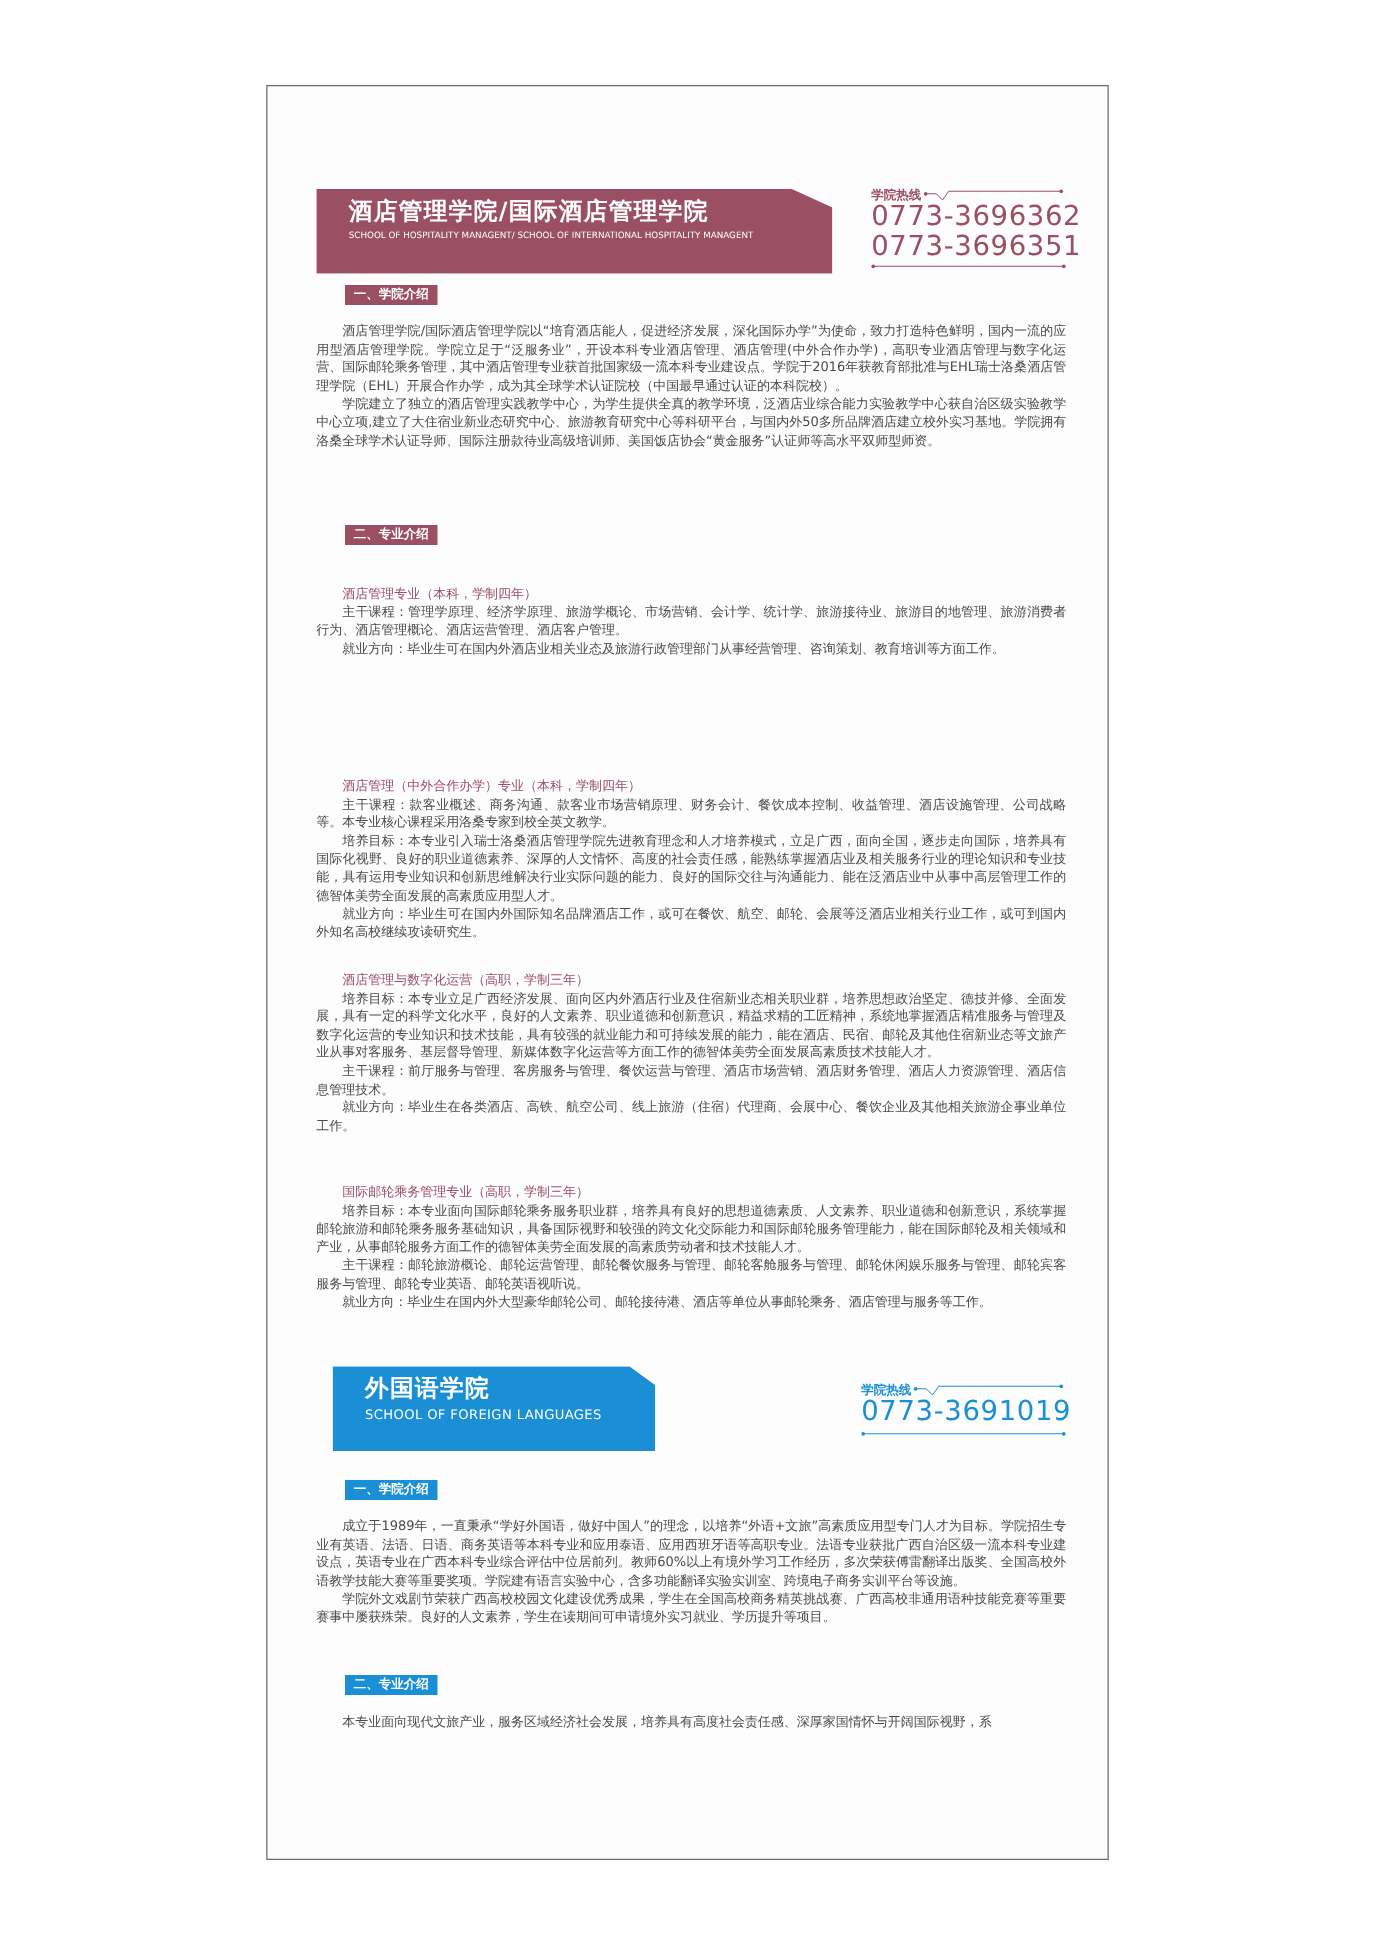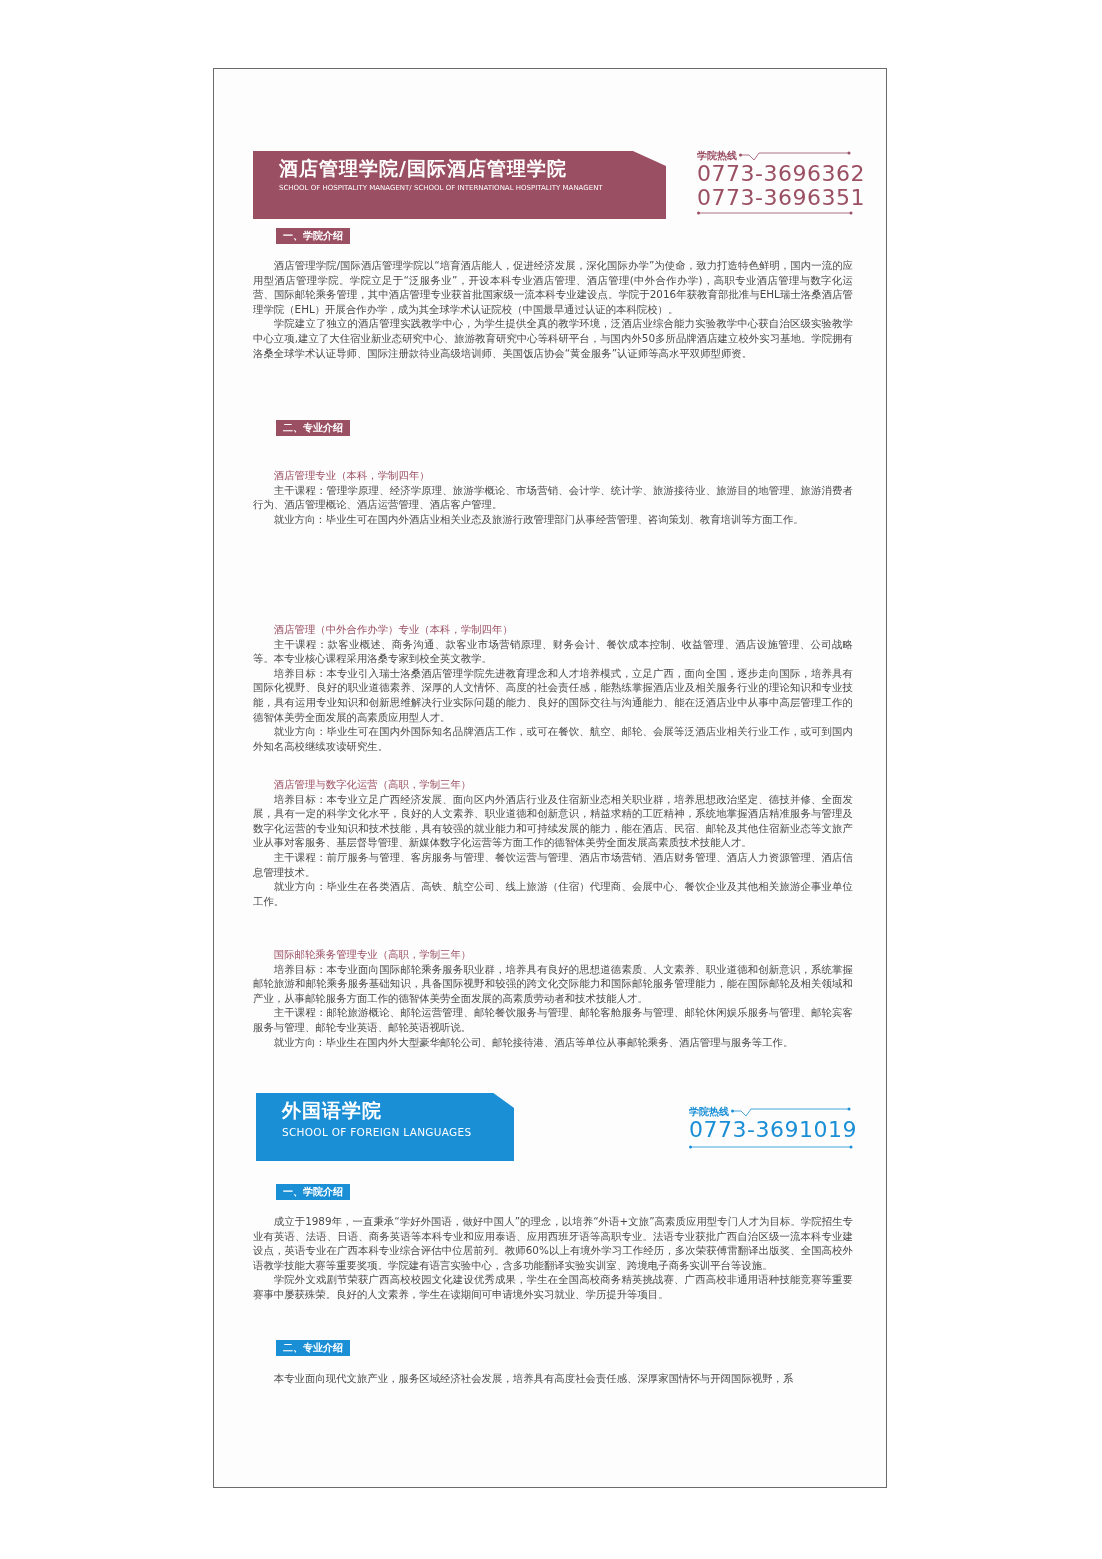--- a/index.html
+++ b/index.html
@@ -79,21 +79,21 @@
 
   <div class="content" style="top:878px;">
     <div>
       <div class="major-title" style="color:#9b4f63;">国际邮轮乘务管理专业（高职，学制三年）</div>
       <p class="para">培养目标：本专业面向国际邮轮乘务服务职业群，培养具有良好的思想道德素质、人文素养、职业道德和创新意识，系统掌握邮轮旅游和邮轮乘务服务基础知识，具备国际视野和较强的跨文化交际能力和国际邮轮服务管理能力，能在国际邮轮及相关领域和产业，从事邮轮服务方面工作的德智体美劳全面发展的高素质劳动者和技术技能人才。</p>
       <p class="para">主干课程：邮轮旅游概论、邮轮运营管理、邮轮餐饮服务与管理、邮轮客舱服务与管理、邮轮休闲娱乐服务与管理、邮轮宾客服务与管理、邮轮专业英语、邮轮英语视听说。</p>
       <p class="para">就业方向：毕业生在国内外大型豪华邮轮公司、邮轮接待港、酒店等单位从事邮轮乘务、酒店管理与服务等工作。</p>
     </div>
   </div>
 
-  <div class="banner" style="left:42px; top:1024px; width:258px; background:#1a8fd6;">
+  <div class="banner" style="left:52px; top:1024px; width:258px; background:#1a8fd6;">
     <div class="cn" style="top:5px; font-size:19px;">外国语学院</div>
     <div class="en" style="top:33px; font-size:10.5px; letter-spacing:0.3px;">SCHOOL OF FOREIGN LANGUAGES</div>
   </div>
 
   <div class="hotline" style="left:475px; top:1036px; width:162px; height:42px; color:#1a8fd6;">
     <span class="label">学院热线</span>
     <svg style="position:absolute; left:42px; top:2px;" width="120" height="10" viewBox="0 0 120 10">
       <circle cx="1.5" cy="4" r="1.5" fill="#1a8fd6"></circle>
       <polyline points="1.5,4 10,4 15,9 20,2 118,2" fill="none" stroke="#1a8fd6" stroke-width="0.8"></polyline>
       <circle cx="118" cy="2" r="1.5" fill="#1a8fd6"></circle>

